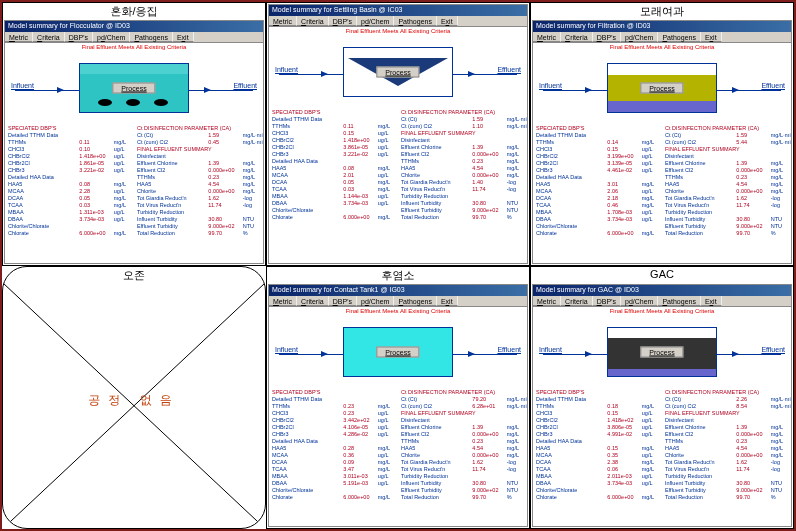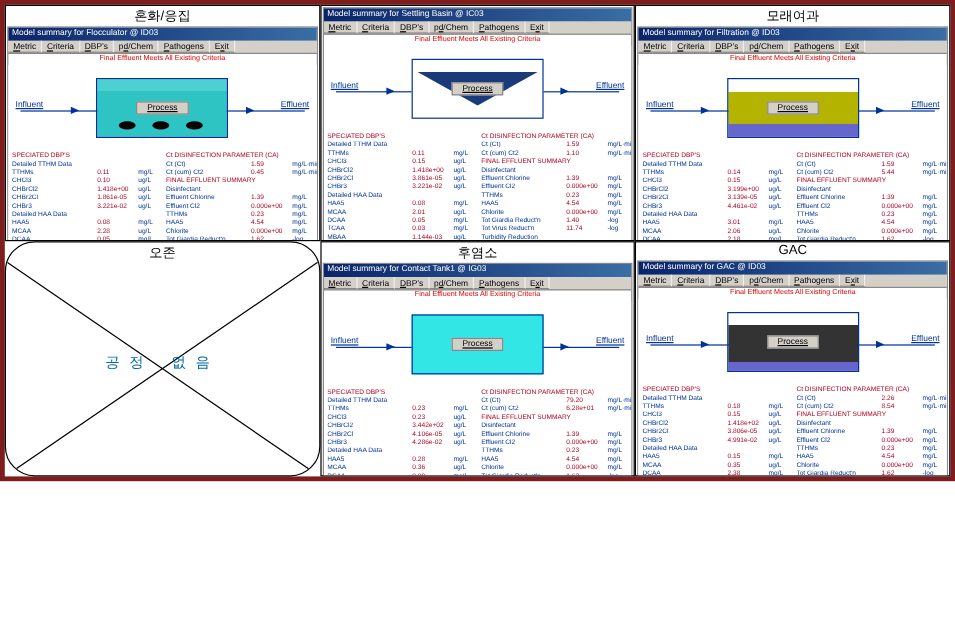--- a/index.html
+++ b/index.html
@@ -8,22 +8,22 @@
     font-size: 8px;
     background: #fff;
     width: 796px;
     height: 531px;
   }
   .grid {
     display: grid;
     grid-template-columns: repeat(3, 1fr);
     grid-template-rows: repeat(2, 1fr);
     width: 796px;
-    height: 401px;
-    border: 4px solid #7f1d1d;
+    height: 531px;
+    border: 2px solid #7f1d1d;
   }
   .cell {
     border: 1px solid #000;
     display: flex;
     flex-direction: column;
     position: relative;
     overflow: hidden;
   }
   .cell-title {
     text-align: center;
@@ -167,24 +167,24 @@
     position: relative;
     border-radius: 25px;
   }
   .empty-cell svg {
     position: absolute; top: 16px; left: 0; width: 100%; height: calc(100% - 16px);
   }
   .empty-text {
     position: absolute;
     top: 50%; left: 50%;
     transform: translate(-50%, -50%);
-    font-family: Liberation Mono, monospace;
+    font-family: Liberation Sans, sans-serif;
     font-size: 12px;
     letter-spacing: 8px;
-    color: #0369a1;
+    color: #c2410c;
     padding-top: 6px;
   }
 </style>
 </head>
 <body>
 
 <div class="grid" id="grid">
     <div class="cell">
       <div class="cell-title">혼화/응집</div>
       <div class="window">

